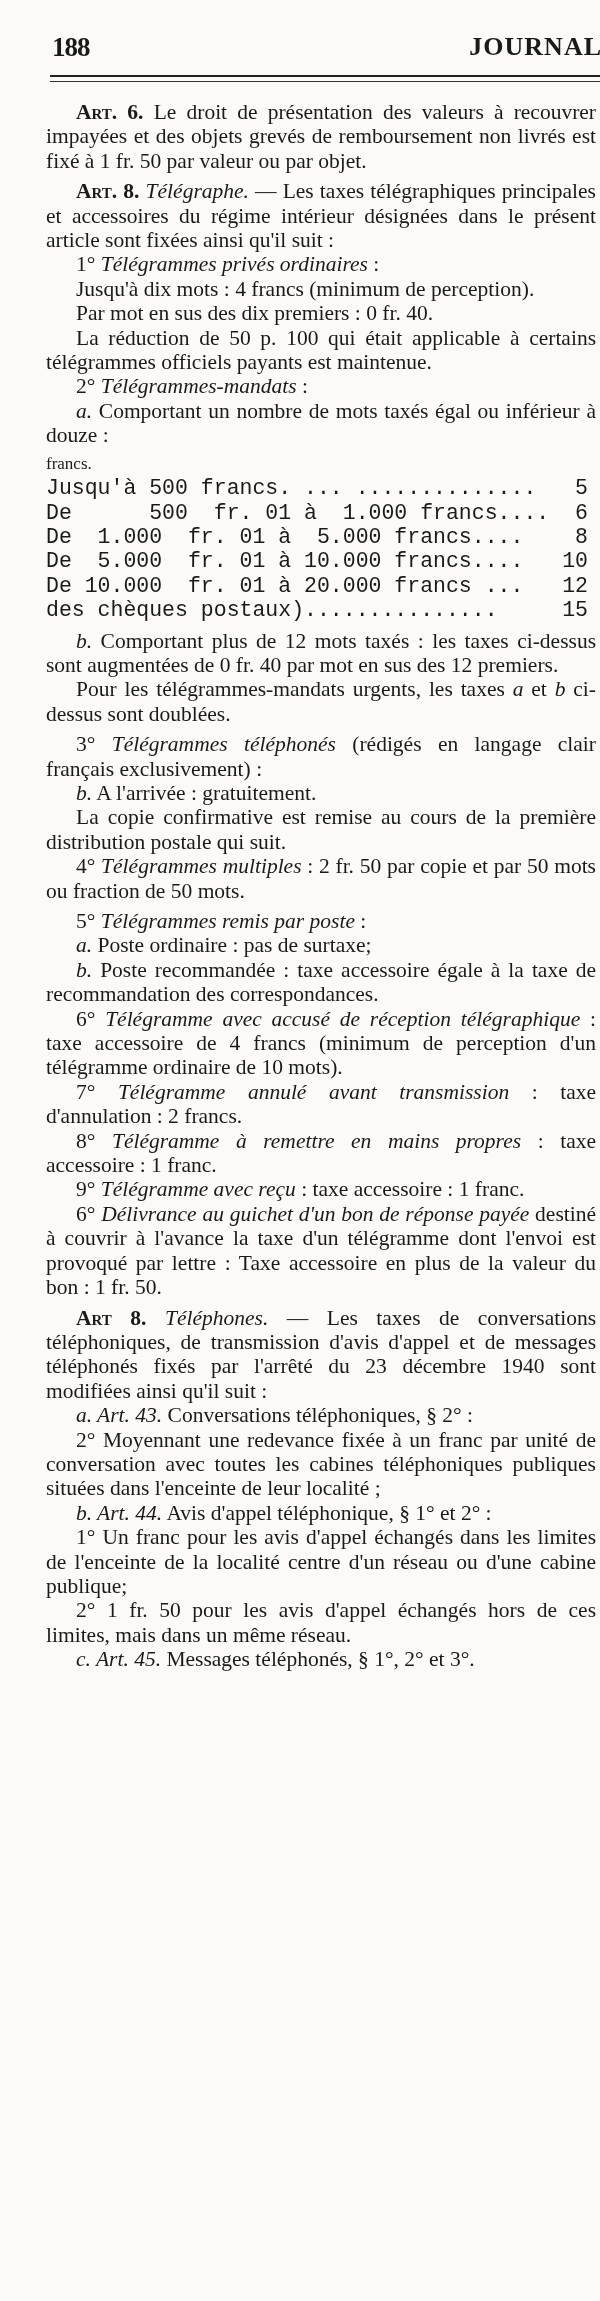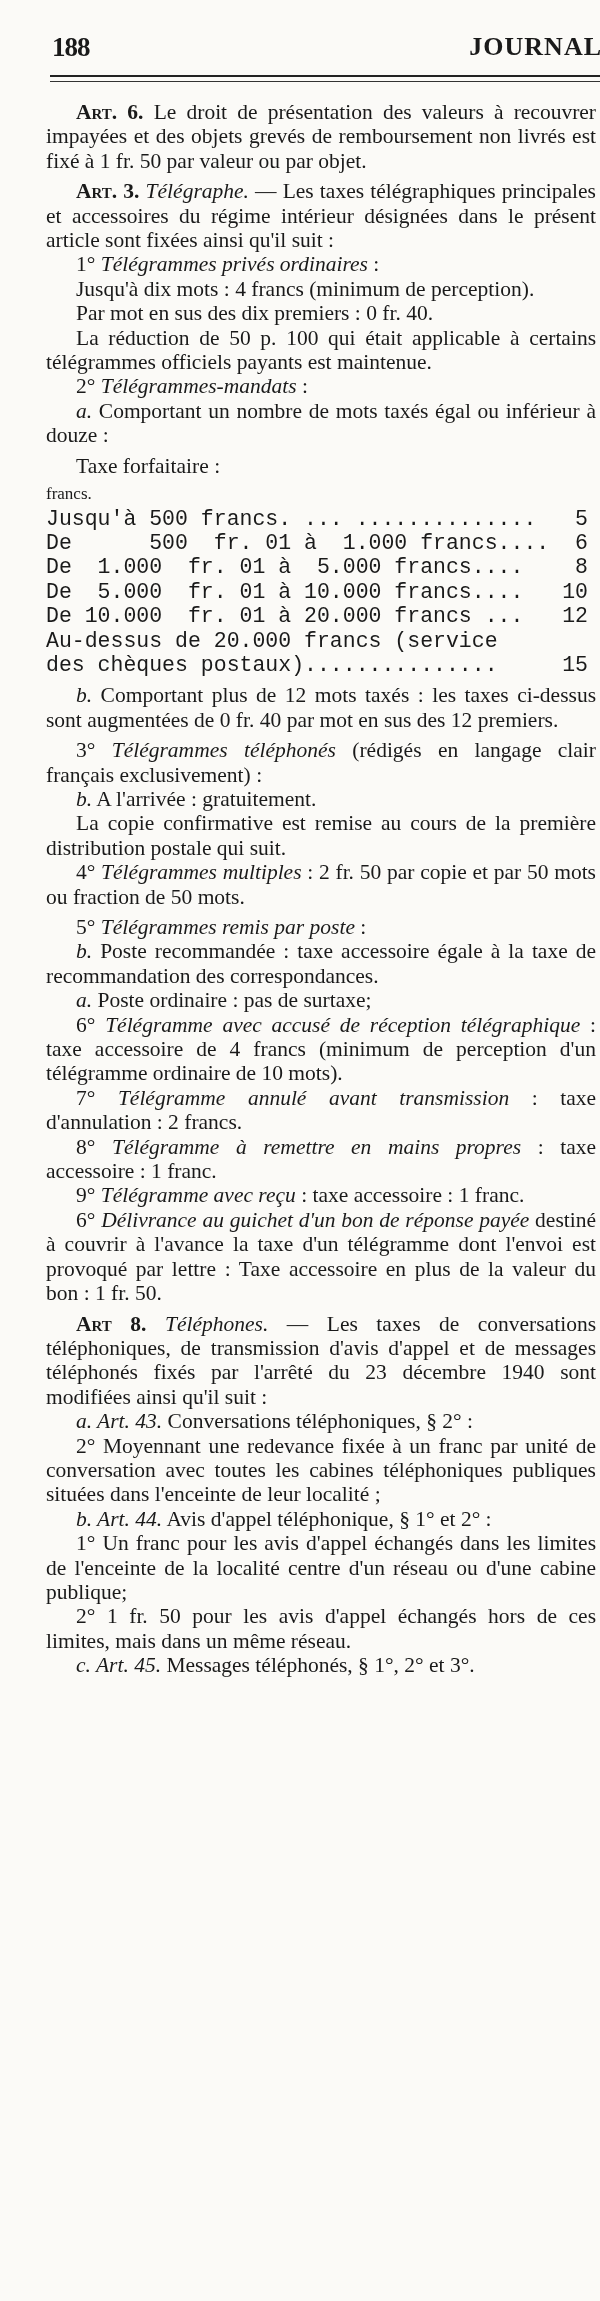--- a/index.html
+++ b/index.html
@@ -41,30 +41,29 @@
     <span class="jtitle">JOURNAL</span>
   </div>
   <div class="rule1"></div>
   <div class="rule2"></div>
   <div class="vrule"></div>
 
   <div class="body">
 
     <p><span class="sc">Art. 6.</span><span> Le droit de présentation des valeurs à recouvrer impayées et des objets grevés de remboursement non livrés est fixé à 1 fr. 50 par valeur ou par objet.</span></p>
 
-    <p class="gap"><span class="sc">Art. 3.</span> <i>Télégraphe.</i><span> — Les taxes télégraphiques principales et accessoires du régime intérieur désignées dans le présent article sont fixées ainsi qu'il suit :</span></p>
+    <p class="gap"><span class="sc">Art. 8.</span> <i>Télégraphe.</i><span> — Les taxes télégraphiques principales et accessoires du régime intérieur désignées dans le présent article sont fixées ainsi qu'il suit :</span></p>
 
     <p><span>1°</span> <i>Télégrammes privés ordinaires</i><span> :</span></p>
     <p>Jusqu'à dix mots : 4 francs (minimum de perception).</p>
     <p>Par mot en sus des dix premiers : 0 fr. 40.</p>
     <p>La réduction de 50 p. 100 qui était applicable à certains télégrammes officiels payants est maintenue.</p>
 
     <p><span>2°</span> <i>Télégrammes-mandats</i><span> :</span></p>
     <p><i>a.</i><span> Comportant un nombre de mots taxés égal ou inférieur à douze :</span></p>
-    <p class="gap">Taxe forfaitaire :</p>
     <div class="unit">francs.</div>
     <table class="tbl">
       <tbody id="tariff-body">
           <tr>
             <td style="white-space: pre;">Jusqu'à 500 francs. ... ..............</td>
             <td class="val">5</td>
           </tr>
           <tr>
             <td style="white-space: pre;">De      500  fr. 01 à  1.000 francs....</td>
             <td class="val">6</td>
@@ -75,41 +74,38 @@
           </tr>
           <tr>
             <td style="white-space: pre;">De  5.000  fr. 01 à 10.000 francs....</td>
             <td class="val">10</td>
           </tr>
           <tr>
             <td style="white-space: pre;">De 10.000  fr. 01 à 20.000 francs ...</td>
             <td class="val">12</td>
           </tr>
           <tr>
-            <td style="white-space: pre;">Au-dessus de 20.000 francs (service</td>
-            <td class="val"></td>
-          </tr>
-          <tr>
             <td class="sub" style="white-space: pre;">des chèques postaux)...............</td>
             <td class="val">15</td>
           </tr>
         </tbody>
     </table>
 
     <p class="gap"><i>b.</i><span> Comportant plus de 12 mots taxés : les taxes ci-dessus sont augmentées de 0 fr. 40 par mot en sus des 12 premiers.</span></p>
+    <p><span>Pour les télégrammes-mandats urgents, les taxes </span><i>a</i><span> et </span><i>b</i><span> ci-dessus sont doublées.</span></p>
 
     <p class="gap"><span>3°</span> <i>Télégrammes téléphonés</i><span> (rédigés en langage clair français exclusivement) :</span></p>
     <p><i>b.</i><span> A l'arrivée : gratuitement.</span></p>
     <p>La copie confirmative est remise au cours de la première distribution postale qui suit.</p>
 
     <p><span>4°</span> <i>Télégrammes multiples</i><span> : 2 fr. 50 par copie et par 50 mots ou fraction de 50 mots.</span></p>
 
     <p class="gap"><span>5°</span> <i>Télégrammes remis par poste</i><span> :</span></p>
+    <p><i>a.</i><span> Poste ordinaire : pas de surtaxe;</span></p>
     <p><i>b.</i><span> Poste recommandée : taxe accessoire égale à la taxe de recommandation des correspondances.</span></p>
-    <p><i>a.</i><span> Poste ordinaire : pas de surtaxe;</span></p>
 
     <p><span>6°</span> <i>Télégramme avec accusé de réception télégraphique</i><span> : taxe accessoire de 4 francs (minimum de perception d'un télégramme ordinaire de 10 mots).</span></p>
     <p><span>7°</span> <i>Télégramme annulé avant transmission</i><span> : taxe d'annulation : 2 francs.</span></p>
     <p><span>8°</span> <i>Télégramme à remettre en mains propres</i><span> : taxe accessoire : 1 franc.</span></p>
     <p><span>9°</span> <i>Télégramme avec reçu</i><span> : taxe accessoire : 1 franc.</span></p>
     <p><span>6°</span> <i>Délivrance au guichet d'un bon de réponse payée</i><span> destiné à couvrir à l'avance la taxe d'un télégramme dont l'envoi est provoqué par lettre : Taxe accessoire en plus de la valeur du bon : 1 fr. 50.</span></p>
 
     <p class="gap"><span class="sc">Art 8.</span> <i>Téléphones.</i><span> — Les taxes de conversations téléphoniques, de transmission d'avis d'appel et de messages téléphonés fixés par l'arrêté du 23 décembre 1940 sont modifiées ainsi qu'il suit :</span></p>
     <p><i>a. Art. 43.</i><span> Conversations téléphoniques, § 2° :</span></p>
     <p>2° Moyennant une redevance fixée à un franc par unité de conversation avec toutes les cabines téléphoniques publiques situées dans l'enceinte de leur localité ;</p>

